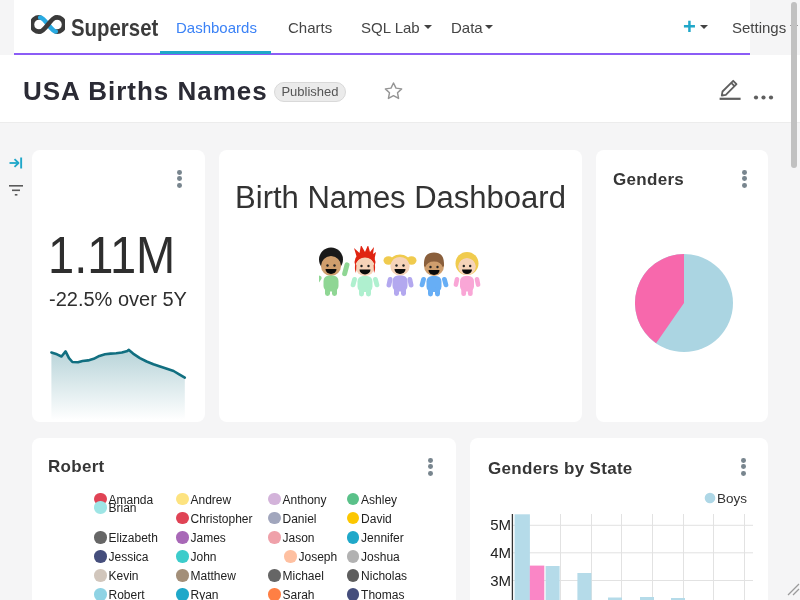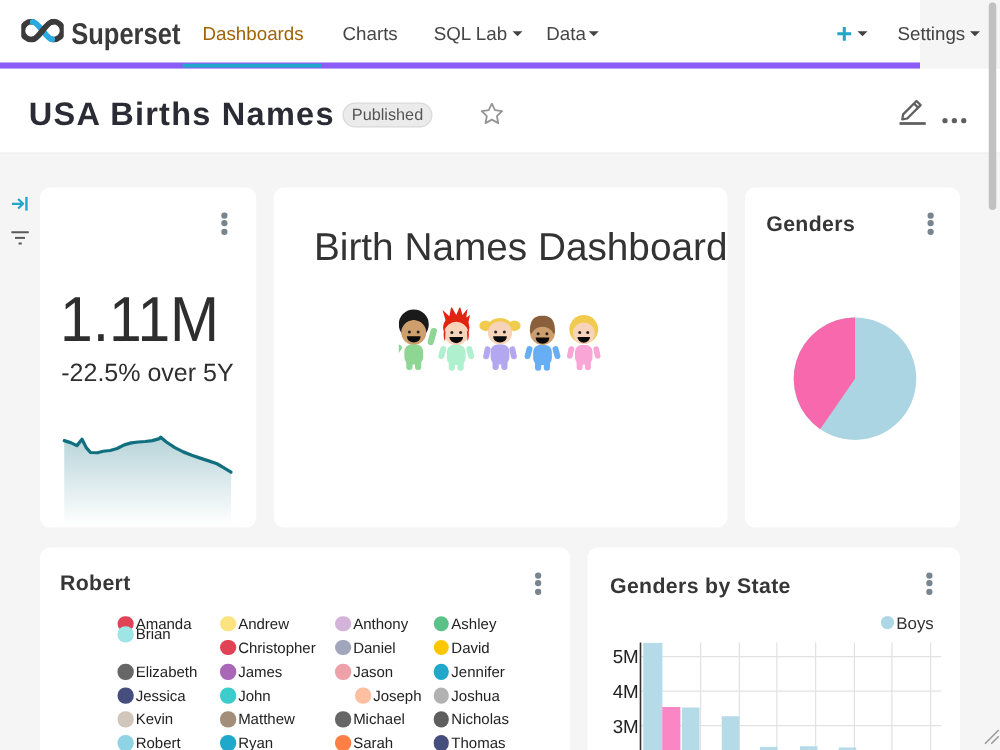--- a/index.html
+++ b/index.html
@@ -1,23 +1,23 @@
 <!DOCTYPE html>
 <html><head>
 <meta charset="utf-8">
 <style>
   * { margin:0; padding:0; box-sizing:border-box; }
   html,body { width:800px; height:600px; overflow:hidden; }
   body { font-family:"Liberation Sans", sans-serif; background:#f5f5f6; position:relative; }
   .abs { position:absolute; }
   
-  .nav { position:absolute; left:0; top:0; width:736px; height:55px; background:#fff; border-bottom:5px solid #8b5cf6; }
+  .nav { position:absolute; left:14px; top:0; width:736px; height:55px; background:#fff; border-bottom:2px solid #8b5cf6; }
   .brand { position:absolute; left:57px; top:13.5px; font-size:24px; font-weight:700; color:#3b3b3b; transform:scaleX(0.85); transform-origin:0 0; }
   .navlink { position:absolute; top:18.5px; font-size:15px; color:#454545; }
-  .navlink.active { color:#a16207;text-align:right; }
+  .navlink.active { color:#3b82f6;text-align:right; }
   .underline { position:absolute; left:146px; top:51px; width:111px; height:3px; background:#20A7C9; }
   .caret { position:absolute; width:0; height:0; border-left:4px solid transparent; border-right:4px solid transparent; border-top:4.5px solid #424242; }
   
   .header { position:absolute; left:0; top:55px; width:800px; height:68px; background:#fff; border-bottom:1px solid #ececec; }
   .title { position:absolute; left:23px; top:76px; font-size:26px; font-weight:700; color:#2b2b35; letter-spacing:1px; }
   .pill { position:absolute; left:274px; top:81px; width:72px; height:20px; background:#ebebeb; border:1px solid #d9d9d9; border-radius:10px; font-size:13px; color:#565656; text-align:center; line-height:18px; }
   
   .card { position:absolute; background:#fff; border-radius:8px; }
   .ctitle { position:absolute; font-size:17px; font-weight:700; color:#363636; letter-spacing:0.3px; }
   .kebab span { display:block; width:4.8px; height:4.8px; border-radius:50%; background:#78858e; margin-bottom:1.6px; }
@@ -98,21 +98,21 @@
           <stop offset="0" stop-color="#116f80" stop-opacity="0.30"></stop>
           <stop offset="1" stop-color="#116f80" stop-opacity="0"></stop>
         </linearGradient>
       </defs>
       <path d="M3.4 8.5 L9 10.3 L13.5 12.5 L17.6 7.4 L21 14.1 L24.4 18 L30 18.2 L34.5 17 L40.1 16.4 L45.7 14.8 L51.4 11.9 L57 10.3 L62.6 9.6 L68.2 9.2 L73.9 8.5 L79.5 6.9 L80.6 5.8 L85.1 9.6 L91.9 14.1 L98.6 17.5 L105.4 20.2 L112.1 22.5 L118.9 24.7 L125.6 27 L131.2 30.3 L136.8 33.7 L136.8 76 L3.4 76 Z" fill="url(#ag)" stroke="none"></path>
       <path d="M3.4 8.5 L9 10.3 L13.5 12.5 L17.6 7.4 L21 14.1 L24.4 18 L30 18.2 L34.5 17 L40.1 16.4 L45.7 14.8 L51.4 11.9 L57 10.3 L62.6 9.6 L68.2 9.2 L73.9 8.5 L79.5 6.9 L80.6 5.8 L85.1 9.6 L91.9 14.1 L98.6 17.5 L105.4 20.2 L112.1 22.5 L118.9 24.7 L125.6 27 L131.2 30.3 L136.8 33.7" fill="none" stroke="#116f80" stroke-width="2.6" stroke-linejoin="round" stroke-linecap="round"></path>
     </svg>
   </div>
 
   <div class="card" style="left:219px;top:150px;width:363px;height:272px">
-    <div class="abs" style="left:0;top:30px;width:363px;text-align:right;font-size:31px;color:#333;">Birth Names Dashboard</div>
+    <div class="abs" style="left:0;top:30px;width:363px;text-align:center;font-size:31px;color:#333;">Birth Names Dashboard</div>
     <svg class="abs" style="left:100px;top:96px;" width="170" height="52" viewBox="0 0 170 52">
 
       <g transform="translate(12,0)">
         <rect x="-13.5" y="30" width="4.8" height="11" rx="2.4" fill="#8fd694" transform="rotate(35 -11 31)"></rect>
         <circle cx="0" cy="13.5" r="12" fill="#1a1a1a"></circle>
         <circle cx="0" cy="20" r="10" fill="#cf9e6d"></circle>
         <path d="M-10 17 A 10.5 10.5 0 0 1 10 17 L10 13 A 11 10 0 0 0 -10 13 Z" fill="#1a1a1a"></path>
         <circle cx="-3.5" cy="19.5" r="1.2" fill="#222"></circle>
         <circle cx="3.5" cy="19.5" r="1.2" fill="#222"></circle>
         <path d="M-5.5 23 A 5.5 5 0 0 0 5.5 23 Z" fill="#0a0a0a"></path>

